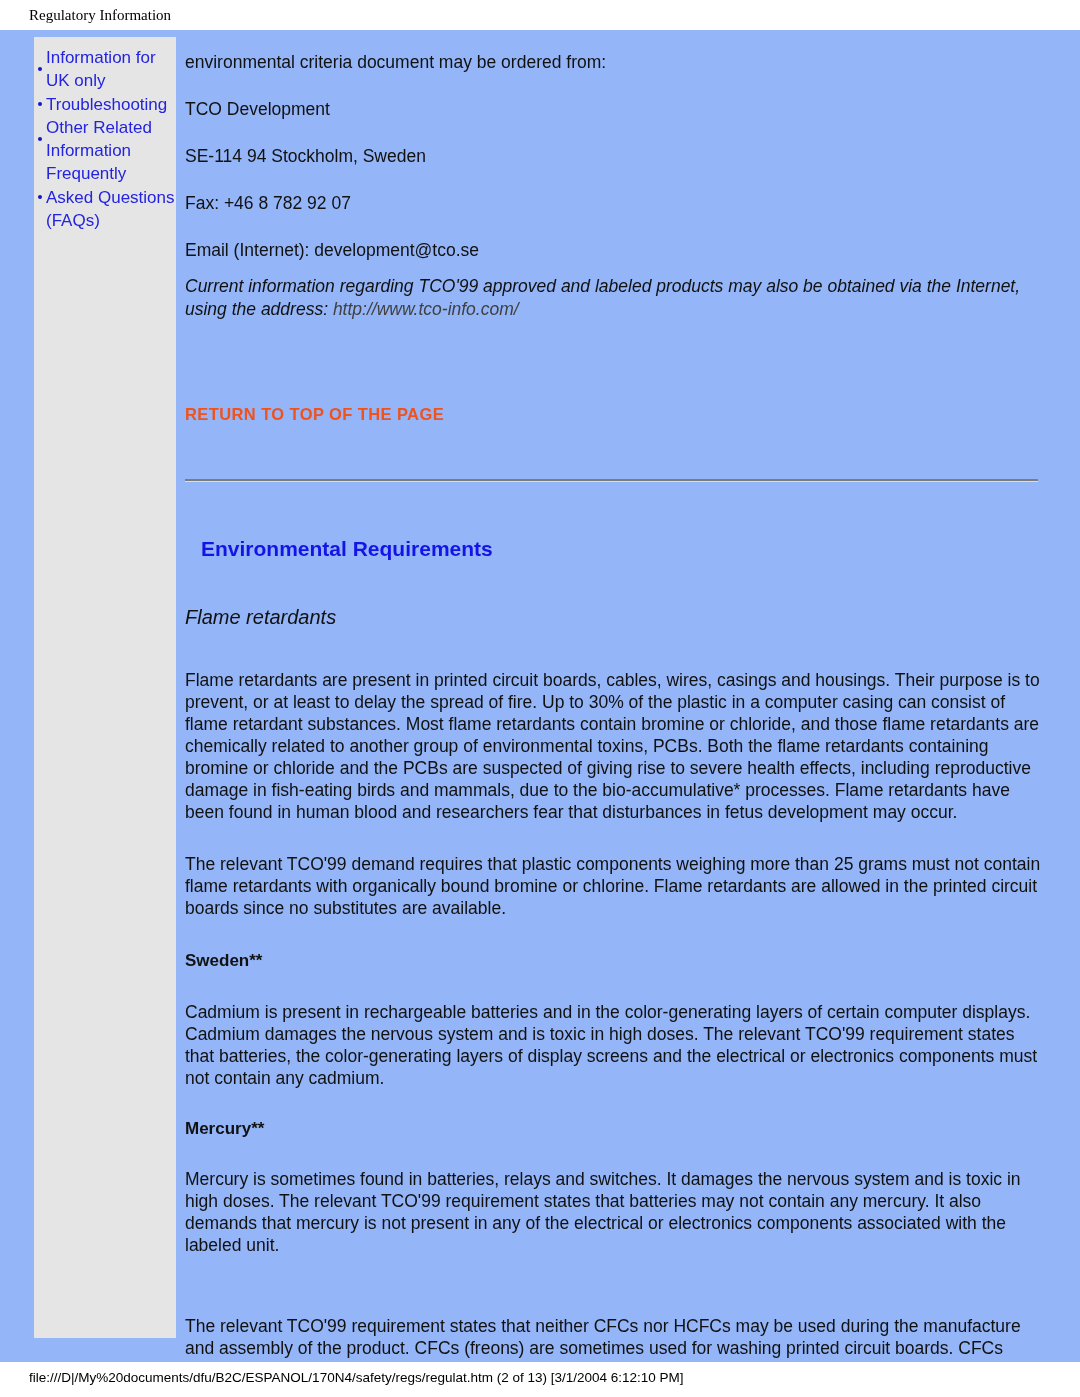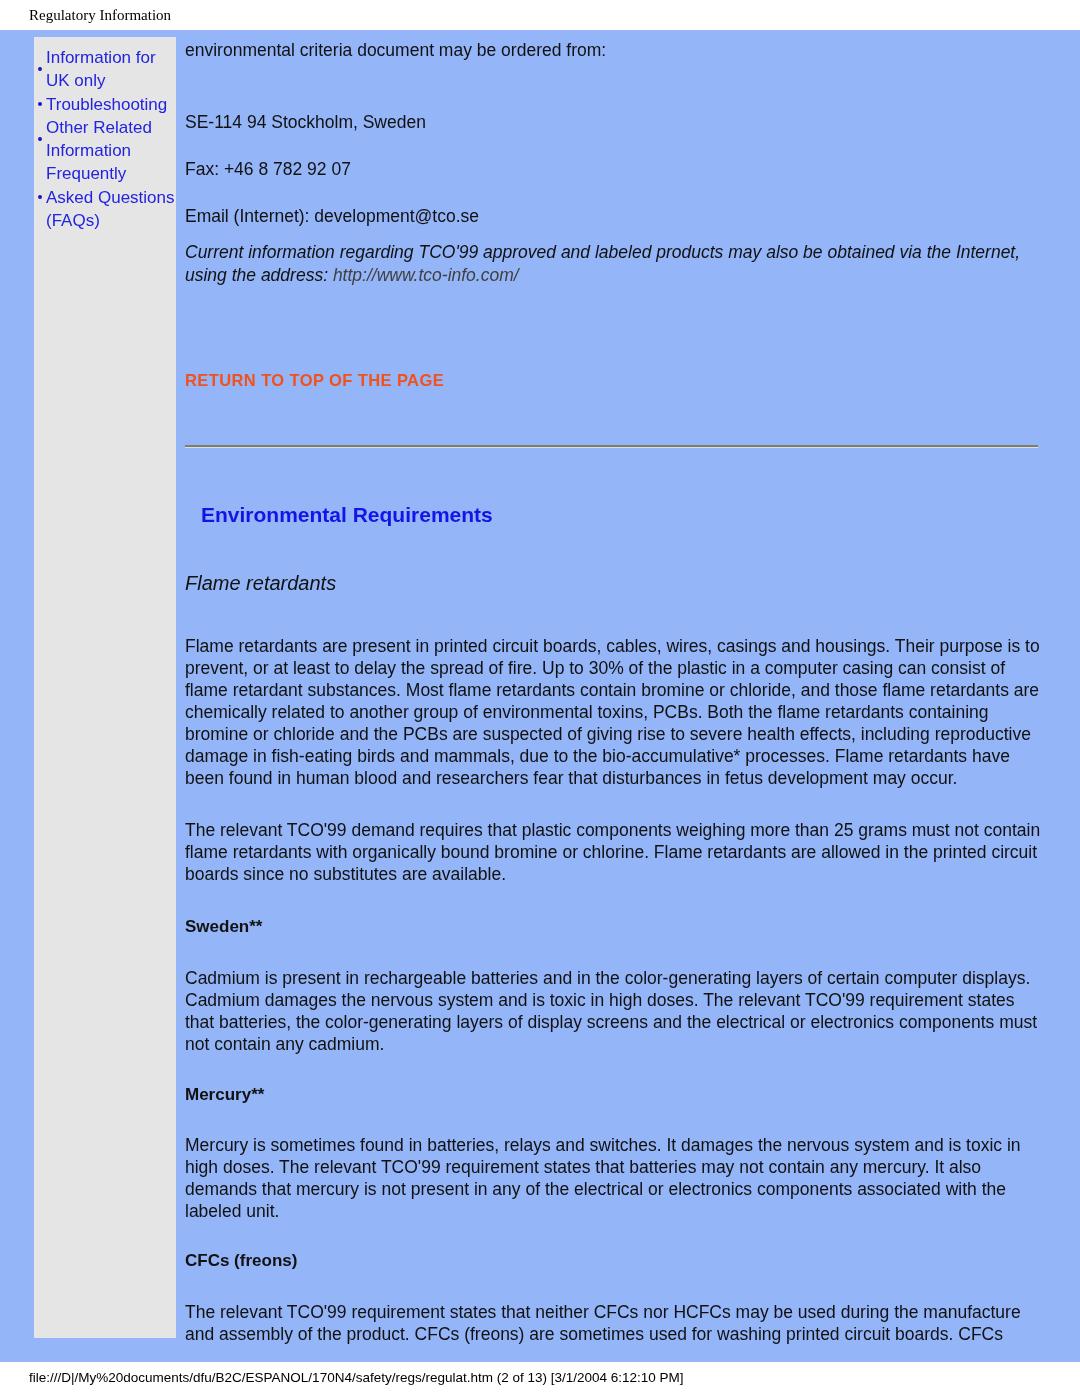--- a/index.html
+++ b/index.html
@@ -78,21 +78,21 @@
     background: #1616c8;
   }
   .nav-label {
     display: block;
   }
 
   
   .content {
     position: absolute;
     left: 185px;
-    top: 0px;
+    top: 12px;
     width: 857px;
   }
 
   .para {
     font-size: 17.5px;
     line-height: 22px;
     color: #111111;
     margin: 0;
   }
   .addr-line {
@@ -209,20 +209,21 @@
   </nav>
 
   <main class="content">
 
     <div style="height:9px"></div>
 
     <p class="para">environmental criteria document may be ordered from:</p>
 
     <div style="height:25px"></div>
 
+    <p class="addr-line">TCO Development</p>
 
     <div style="height:25px"></div>
 
     <p class="addr-line">SE-114 94 Stockholm, Sweden</p>
 
     <div style="height:25px"></div>
 
     <p class="addr-line">Fax: +46 8 782 92 07</p>
 
     <div style="height:25px"></div>
@@ -268,21 +269,20 @@
     <div style="height:30px"></div>
 
     <h4 class="h-small">Mercury**</h4>
 
     <div style="height:29px"></div>
 
     <p class="para">Mercury is sometimes found in batteries, relays and switches. It damages the nervous system and is toxic in high doses. The relevant TCO'99 requirement states that batteries may not contain any mercury. It also demands that mercury is not present in any of the electrical or electronics components associated with the labeled unit.</p>
 
     <div style="height:29px"></div>
 
-    <h4 class="h-small">CFCs (freons)</h4>
 
     <div style="height:30px"></div>
 
     <p class="para">The relevant TCO'99 requirement states that neither CFCs nor HCFCs may be used during the manufacture and assembly of the product. CFCs (freons) are sometimes used for washing printed circuit boards. CFCs</p>
 
   </main>
 </div>
 
 <div class="print-footer">file:///D|/My%20documents/dfu/B2C/ESPANOL/170N4/safety/regs/regulat.htm (2 of 13) [3/1/2004 6:12:10 PM]</div>
 

